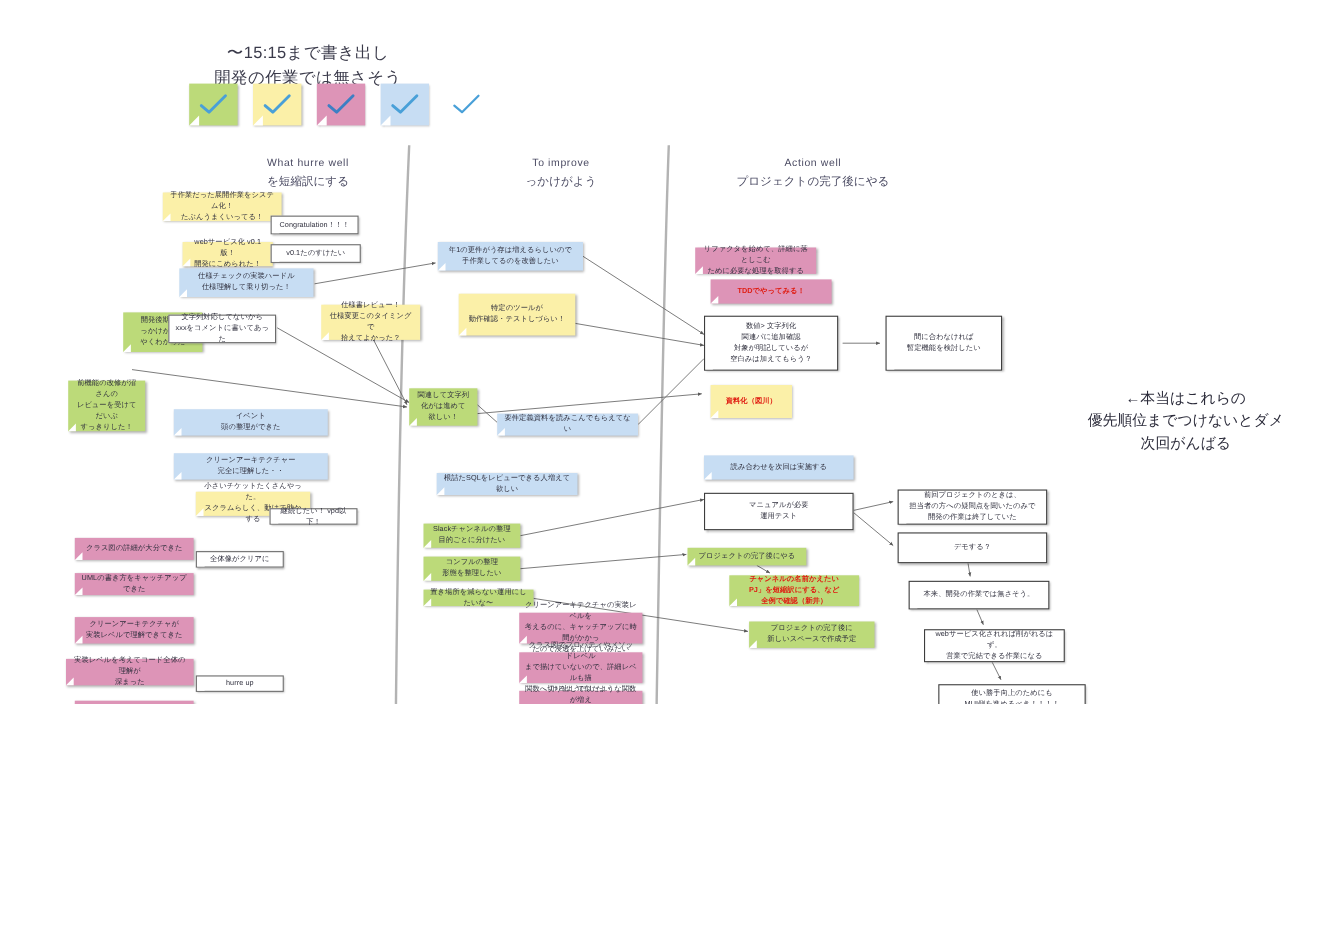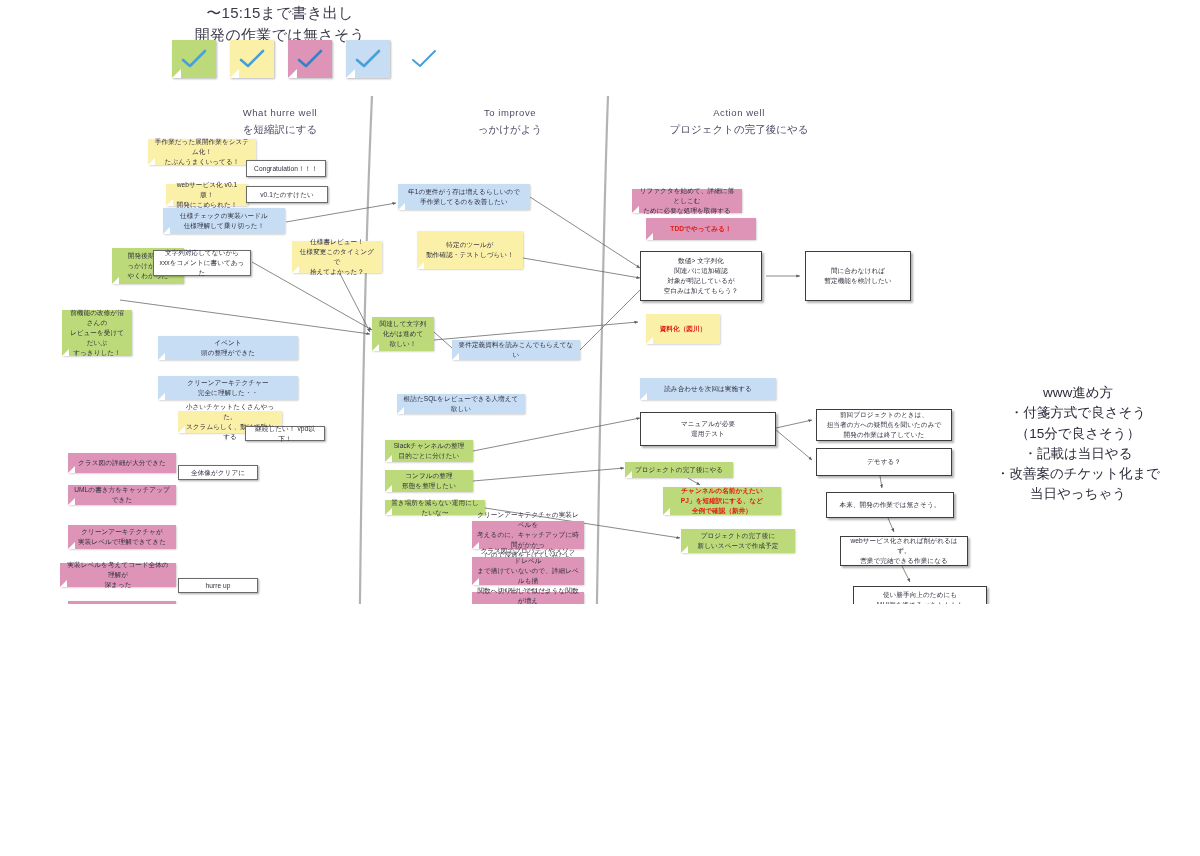--- a/index.html
+++ b/index.html
@@ -11,20 +11,21 @@
   body {
     font-family: "Liberation Sans", "DejaVu Sans", sans-serif;
     color: #2b2b3a;
   }
   #board {
     position: relative;
     width: 1200px;
     height: 604px;
     overflow: hidden;
     background: #ffffff;
+    margin-top: 36px;
   }
 
   
   .headline {
     position: absolute;
     left: 0;
     top: 2px;
     width: 560px;
     text-align: center;
     font-size: 15px;
@@ -337,26 +338,23 @@
       <div class="note boxed" style="left: 840px; top: 536px; width: 128px; height: 30px;">webサービス化されれば削がれるはず。
 営業で完結できる作業になる</div>
       <div class="note boxed" style="left: 853px; top: 586px; width: 134px; height: 28px;">使い勝手向上のためにも
 MUI側を進めるべき！！！！</div>
       <div class="note blue" style="left: 632px; top: 626px; width: 104px; height: 24px;">汎用的な関数になるよう
 意識しまう</div>
       <div class="note blue" style="left: 620px; top: 694px; width: 180px; height: 46px;">入力チェックに関連する処理をバリデーションに寄せる？
 ⇒クリーンアーキテクチャー実装につながる改善になる</div>
     </div>
 
-  <div class="side-note" style="left:962px;top:383px;width:232px;">www進め方
-・付箋方式で良さそう
-（15分で良さそう）
-・記載は当日やる
-・改善案のチケット化まで
-当日やっちゃう</div>
+  <div class="side-note" style="left:962px;top:316px;width:232px;">←本当はこれらの
+優先順位までつけないとダメ
+次回がんばる</div>
 
   <div id="toolbar">
     <div class="tb-btn">
       <svg width="24" height="24" viewBox="0 0 24 24" fill="none" stroke="#ffffff" stroke-width="1.6">
         <circle cx="10.5" cy="10.5" r="6.5"></circle>
           <path d="M15.5 15.5 L21 21" stroke-linecap="round"></path>
           <path d="M7.5 10.5 H13.5" stroke-linecap="round"></path>
       </svg>
     </div>
     <div class="tb-btn">

